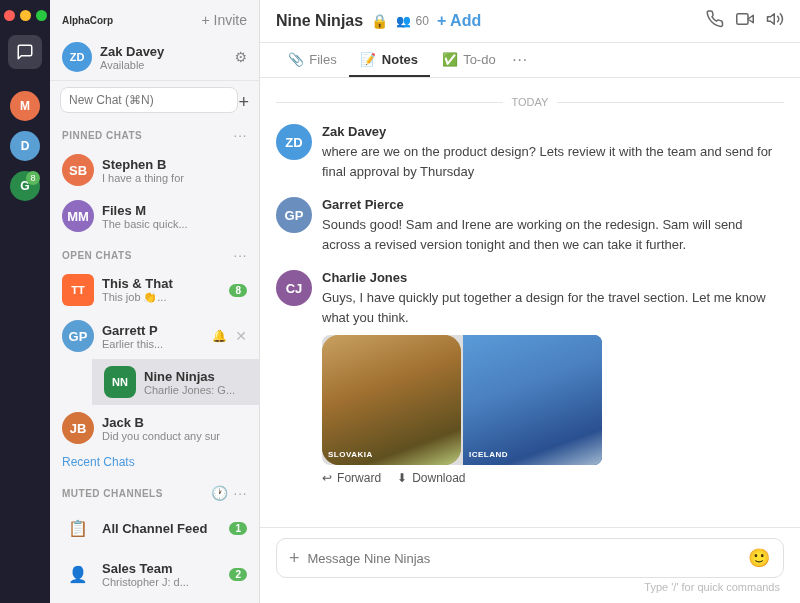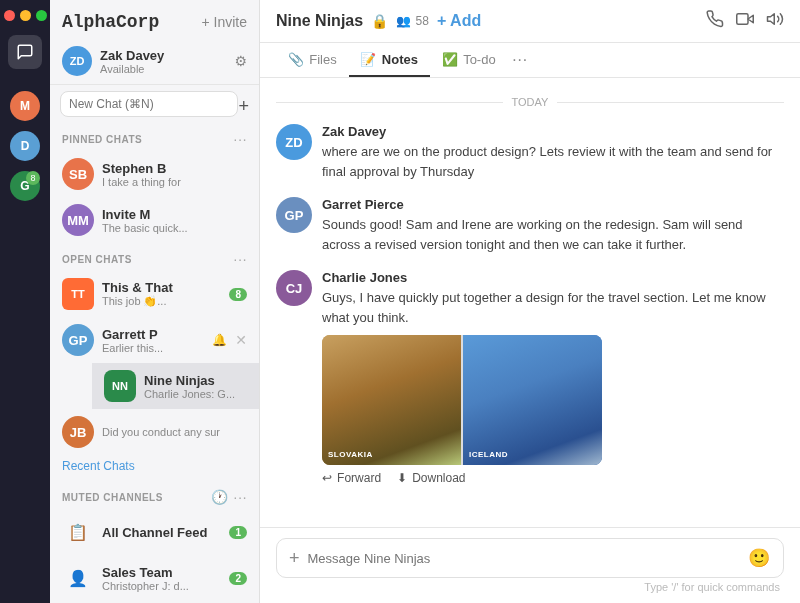--- a/index.html
+++ b/index.html
@@ -50,21 +50,21 @@
       flex-shrink: 0;
       border-right: 1px solid #e0e0e0;
       overflow-y: auto;
     }
     .channel-header {
       padding: 12px 12px 6px;
       display: flex;
       align-items: center;
       justify-content: space-between;
     }
-    .channel-header-title { font-size: 18px; font-weight: 600; color: #333; font-family: Liberation Mono, monospace; }
+    .channel-header-title { font-size: 10px; font-weight: 600; color: #333; }
     .channel-header-actions { display: flex; gap: 6px; align-items: center; }
     .header-btn { background: none; border: none; cursor: pointer; color: #888; font-size: 14px; margin-left: 40px; }
 
     .user-section {
       padding: 8px 12px;
       display: flex; align-items: center; gap: 8px;
       border-bottom: 1px solid #e5e5e5;
     }
     .user-avatar { width: 30px; height: 30px; border-radius: 50%; background: #ccc; overflow: hidden; display: flex; align-items: center; justify-content: center; font-size: 12px; }
     .user-info { flex: 1; }
@@ -180,21 +180,21 @@
       background: #ddd;
       display: flex;
       gap: 2px;
     }
     .img-slot {
       flex: 1;
       background: linear-gradient(135deg, #6a9fd8 0%, #4a7fbf 50%, #3a6faf 100%);
       position: relative;
       overflow: hidden;
     }
-    .img-slot-1 { background: linear-gradient(160deg, #c8a560 0%, #b8903a 40%, #8a6020 100%); }
+    .img-slot-1 { background: linear-gradient(160deg, #c8a560 0%, #b8903a 40%, #8a6020 100%); border-radius: 17px; }
     .img-slot-2 { background: linear-gradient(160deg, #4a8fd8 0%, #3a6fbf 50%, #2a5faf 100%); }
     .img-label {
       position: absolute; bottom: 6px; left: 6px;
       font-size: 8px; font-weight: 800; color: #fff;
       letter-spacing: 0.5px;
     }
 
     .message-actions {
       display: flex; gap: 16px; padding: 8px 16px;
       align-items: center;
@@ -300,28 +300,28 @@
 
   <div class="section-label">
     <span>PINNED CHATS</span>
     <button class="section-more">···</button>
   </div>
 
   <div class="chat-item">
     <div class="chat-avatar" style="background:#e8734a;">SB</div>
     <div class="chat-info">
       <div class="chat-name">Stephen B</div>
-      <div class="chat-preview">I take a thing for</div>
+      <div class="chat-preview">I have a thing for</div>
     </div>
   </div>
 
   <div class="chat-item">
     <div class="chat-avatar" style="background:#8e6bbf;">MM</div>
     <div class="chat-info">
-      <div class="chat-name">Invite M</div>
+      <div class="chat-name">Files M</div>
       <div class="chat-preview">The basic quick...</div>
     </div>
   </div>
 
   <div class="section-label">
     <span>OPEN CHATS</span>
     <button class="section-more">···</button>
   </div>
 
   <div class="chat-item">
@@ -347,20 +347,21 @@
     <div class="group-avatar" style="background:#2a8a4a; border-radius:8px;">NN</div>
     <div class="chat-info">
       <div class="chat-name">Nine Ninjas</div>
       <div class="chat-preview">Charlie Jones: G...</div>
     </div>
   </div>
 
   <div class="chat-item">
     <div class="chat-avatar" style="background:#d4733a;">JB</div>
     <div class="chat-info">
+      <div class="chat-name">Jack B</div>
       <div class="chat-preview">Did you conduct any sur</div>
     </div>
   </div>
 
   <div class="recent-chats-link">Recent Chats</div>
 
   <div class="section-label">
     <span>MUTED CHANNELS</span>
     <div style="display:flex;gap:4px;">
       <button class="section-more">🕐</button>
@@ -392,21 +393,21 @@
 
 </div>
 
 <div class="main-area">
 
   <div class="chat-header">
     <span class="chat-header-title">Nine Ninjas</span>
     <span class="lock-icon">🔒</span>
     <div class="members-info">
       <span>👥</span>
-      <span>58</span>
+      <span>60</span>
     </div>
     <span class="add-member-link">+ Add</span>
     <div class="header-spacer"></div>
     <div class="header-actions">
       <button class="header-action-btn">
         <svg width="18" height="18" viewBox="0 0 24 24" fill="none" stroke="#666" stroke-width="2" stroke-linecap="round" stroke-linejoin="round">
           <path d="M22 16.92v3a2 2 0 0 1-2.18 2 19.79 19.79 0 0 1-8.63-3.07A19.5 19.5 0 0 1 4.69 12 19.79 19.79 0 0 1 1.61 3.41 2 2 0 0 1 3.6 1.24h3a2 2 0 0 1 2 1.72c.127.96.361 1.903.7 2.81a2 2 0 0 1-.45 2.11L7.91 8.9a16 16 0 0 0 6 6l.92-.92a2 2 0 0 1 2.11-.45c.907.339 1.85.573 2.81.7A2 2 0 0 1 21.6 16.92z"></path>
         </svg>
       </button>
       <button class="header-action-btn">

